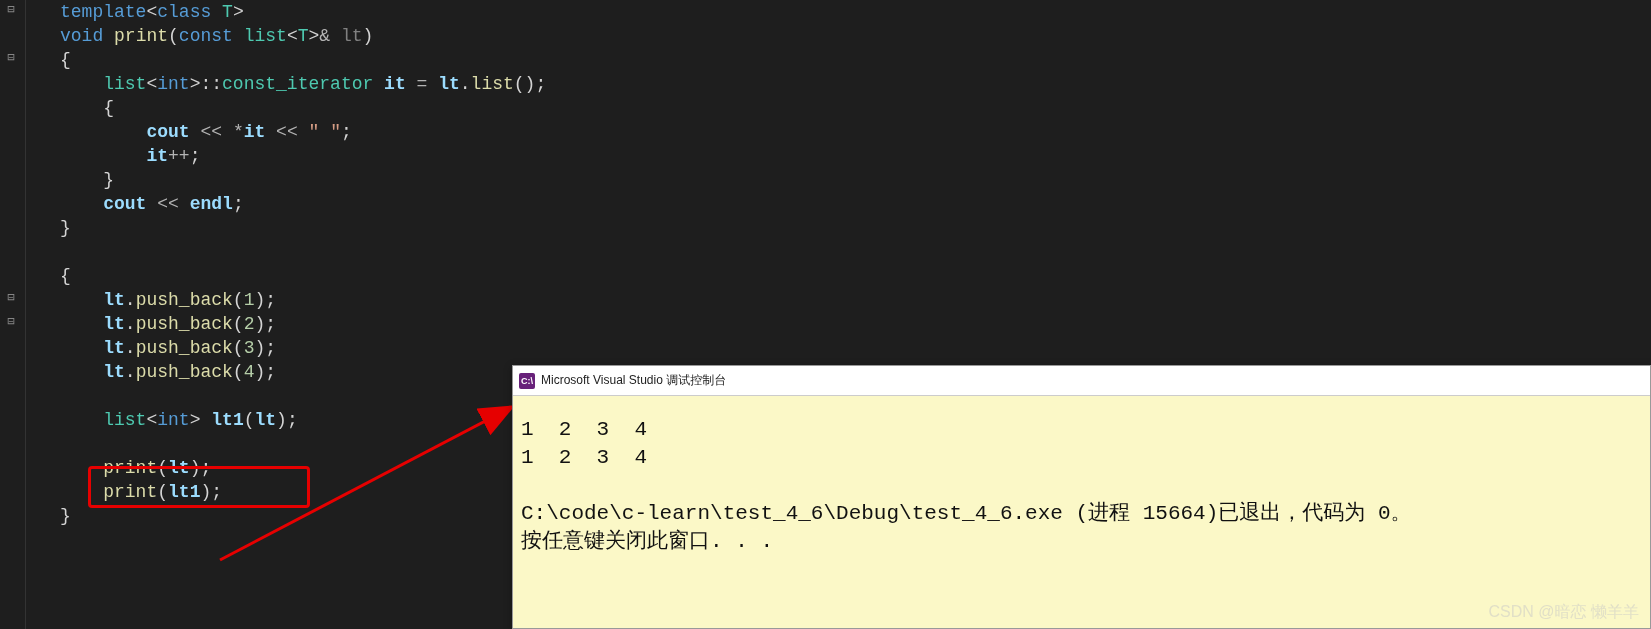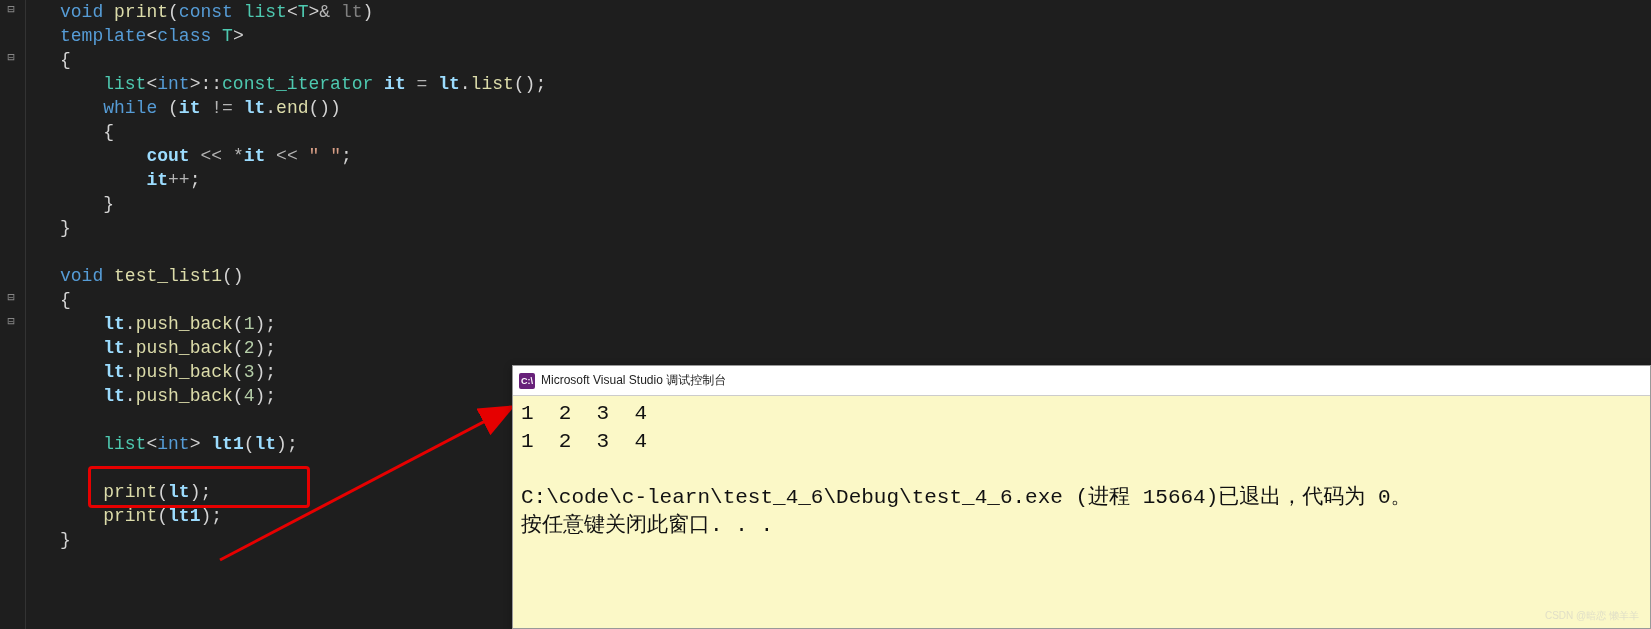--- a/index.html
+++ b/index.html
@@ -92,60 +92,59 @@
     color: #fff;
     font-size: 9px;
     font-weight: bold;
     display: flex;
     align-items: center;
     justify-content: center;
     margin-right: 6px;
     border-radius: 2px;
   }
   .console-body {
-    padding: 4px 8px;
+    padding: 20px 8px;
     font-family: 'SimSun', 'Courier New', monospace;
     font-size: 21px;
     color: #111;
     line-height: 28px;
     white-space: pre;
   }
   .watermark {
     position: absolute;
     right: 12px;
     bottom: 6px;
     color: rgba(200,200,200,0.5);
     font-family: 'Microsoft YaHei', sans-serif;
-    font-size: 10px;
+    font-size: 16px;
     text-align: right;
   }
 </style>
 </head>
 <body>
 
 <div class="editor">
   <div class="gutter">
     <div class="fold-mark" style="top:2px">⊟</div>
     <div class="fold-mark" style="top:50px">⊟</div>
     <div class="fold-mark" style="top:290px">⊟</div>
     <div class="fold-mark" style="top:314px">⊟</div>
   </div>
   <div class="code-area">
+    <div class="code-line"><span class="kw">template</span><span class="angle">&lt;</span><span class="kw">class</span> <span class="type">T</span><span class="angle">&gt;</span></div>
     <div class="code-line"><span class="kw">void</span> <span class="fn">print</span>(<span class="kw">const</span> <span class="type">list</span><span class="angle">&lt;</span><span class="type">T</span><span class="angle">&gt;</span><span class="op">&amp;</span> <span class="param">lt</span>)</div>
-    <div class="code-line"><span class="kw">template</span><span class="angle">&lt;</span><span class="kw">class</span> <span class="type">T</span><span class="angle">&gt;</span></div>
     <div class="code-line">{</div>
     <div class="code-line">    <span class="type">list</span><span class="angle">&lt;</span><span class="kw">int</span><span class="angle">&gt;::</span><span class="type">const_iterator</span> <span class="skyblue">it</span> <span class="op">=</span> <span class="skyblue">lt</span>.<span class="fn">list</span>();</div>
-    <div class="code-line">    <span class="kw">while</span> (<span class="skyblue">it</span> <span class="op">!=</span> <span class="skyblue">lt</span>.<span class="fn">end</span>())</div>
     <div class="code-line">    {</div>
     <div class="code-line">        <span class="skyblue">cout</span> <span class="op">&lt;&lt;</span> <span class="op">*</span><span class="skyblue">it</span> <span class="op">&lt;&lt;</span> <span class="str">" "</span>;</div>
     <div class="code-line">        <span class="skyblue">it</span><span class="op">++</span>;</div>
     <div class="code-line">    }</div>
+    <div class="code-line">    <span class="skyblue">cout</span> <span class="op">&lt;&lt;</span> <span class="skyblue">endl</span>;</div>
     <div class="code-line">}</div>
     <div class="code-line"></div>
-    <div class="code-line"><span class="kw">void</span> <span class="fn">test_list1</span>()</div>
     <div class="code-line">{</div>
     <div class="code-line">    <span class="skyblue">lt</span>.<span class="fn">push_back</span>(<span class="num">1</span>);</div>
     <div class="code-line">    <span class="skyblue">lt</span>.<span class="fn">push_back</span>(<span class="num">2</span>);</div>
     <div class="code-line">    <span class="skyblue">lt</span>.<span class="fn">push_back</span>(<span class="num">3</span>);</div>
     <div class="code-line">    <span class="skyblue">lt</span>.<span class="fn">push_back</span>(<span class="num">4</span>);</div>
     <div class="code-line"></div>
     <div class="code-line">    <span class="type">list</span><span class="angle">&lt;</span><span class="kw">int</span><span class="angle">&gt;</span> <span class="skyblue">lt1</span>(<span class="skyblue">lt</span>);</div>
     <div class="code-line"></div>
     <div class="code-line">    <span class="fn">print</span>(<span class="skyblue">lt</span>);</div>
     <div class="code-line">    <span class="fn">print</span>(<span class="skyblue">lt1</span>);</div>

